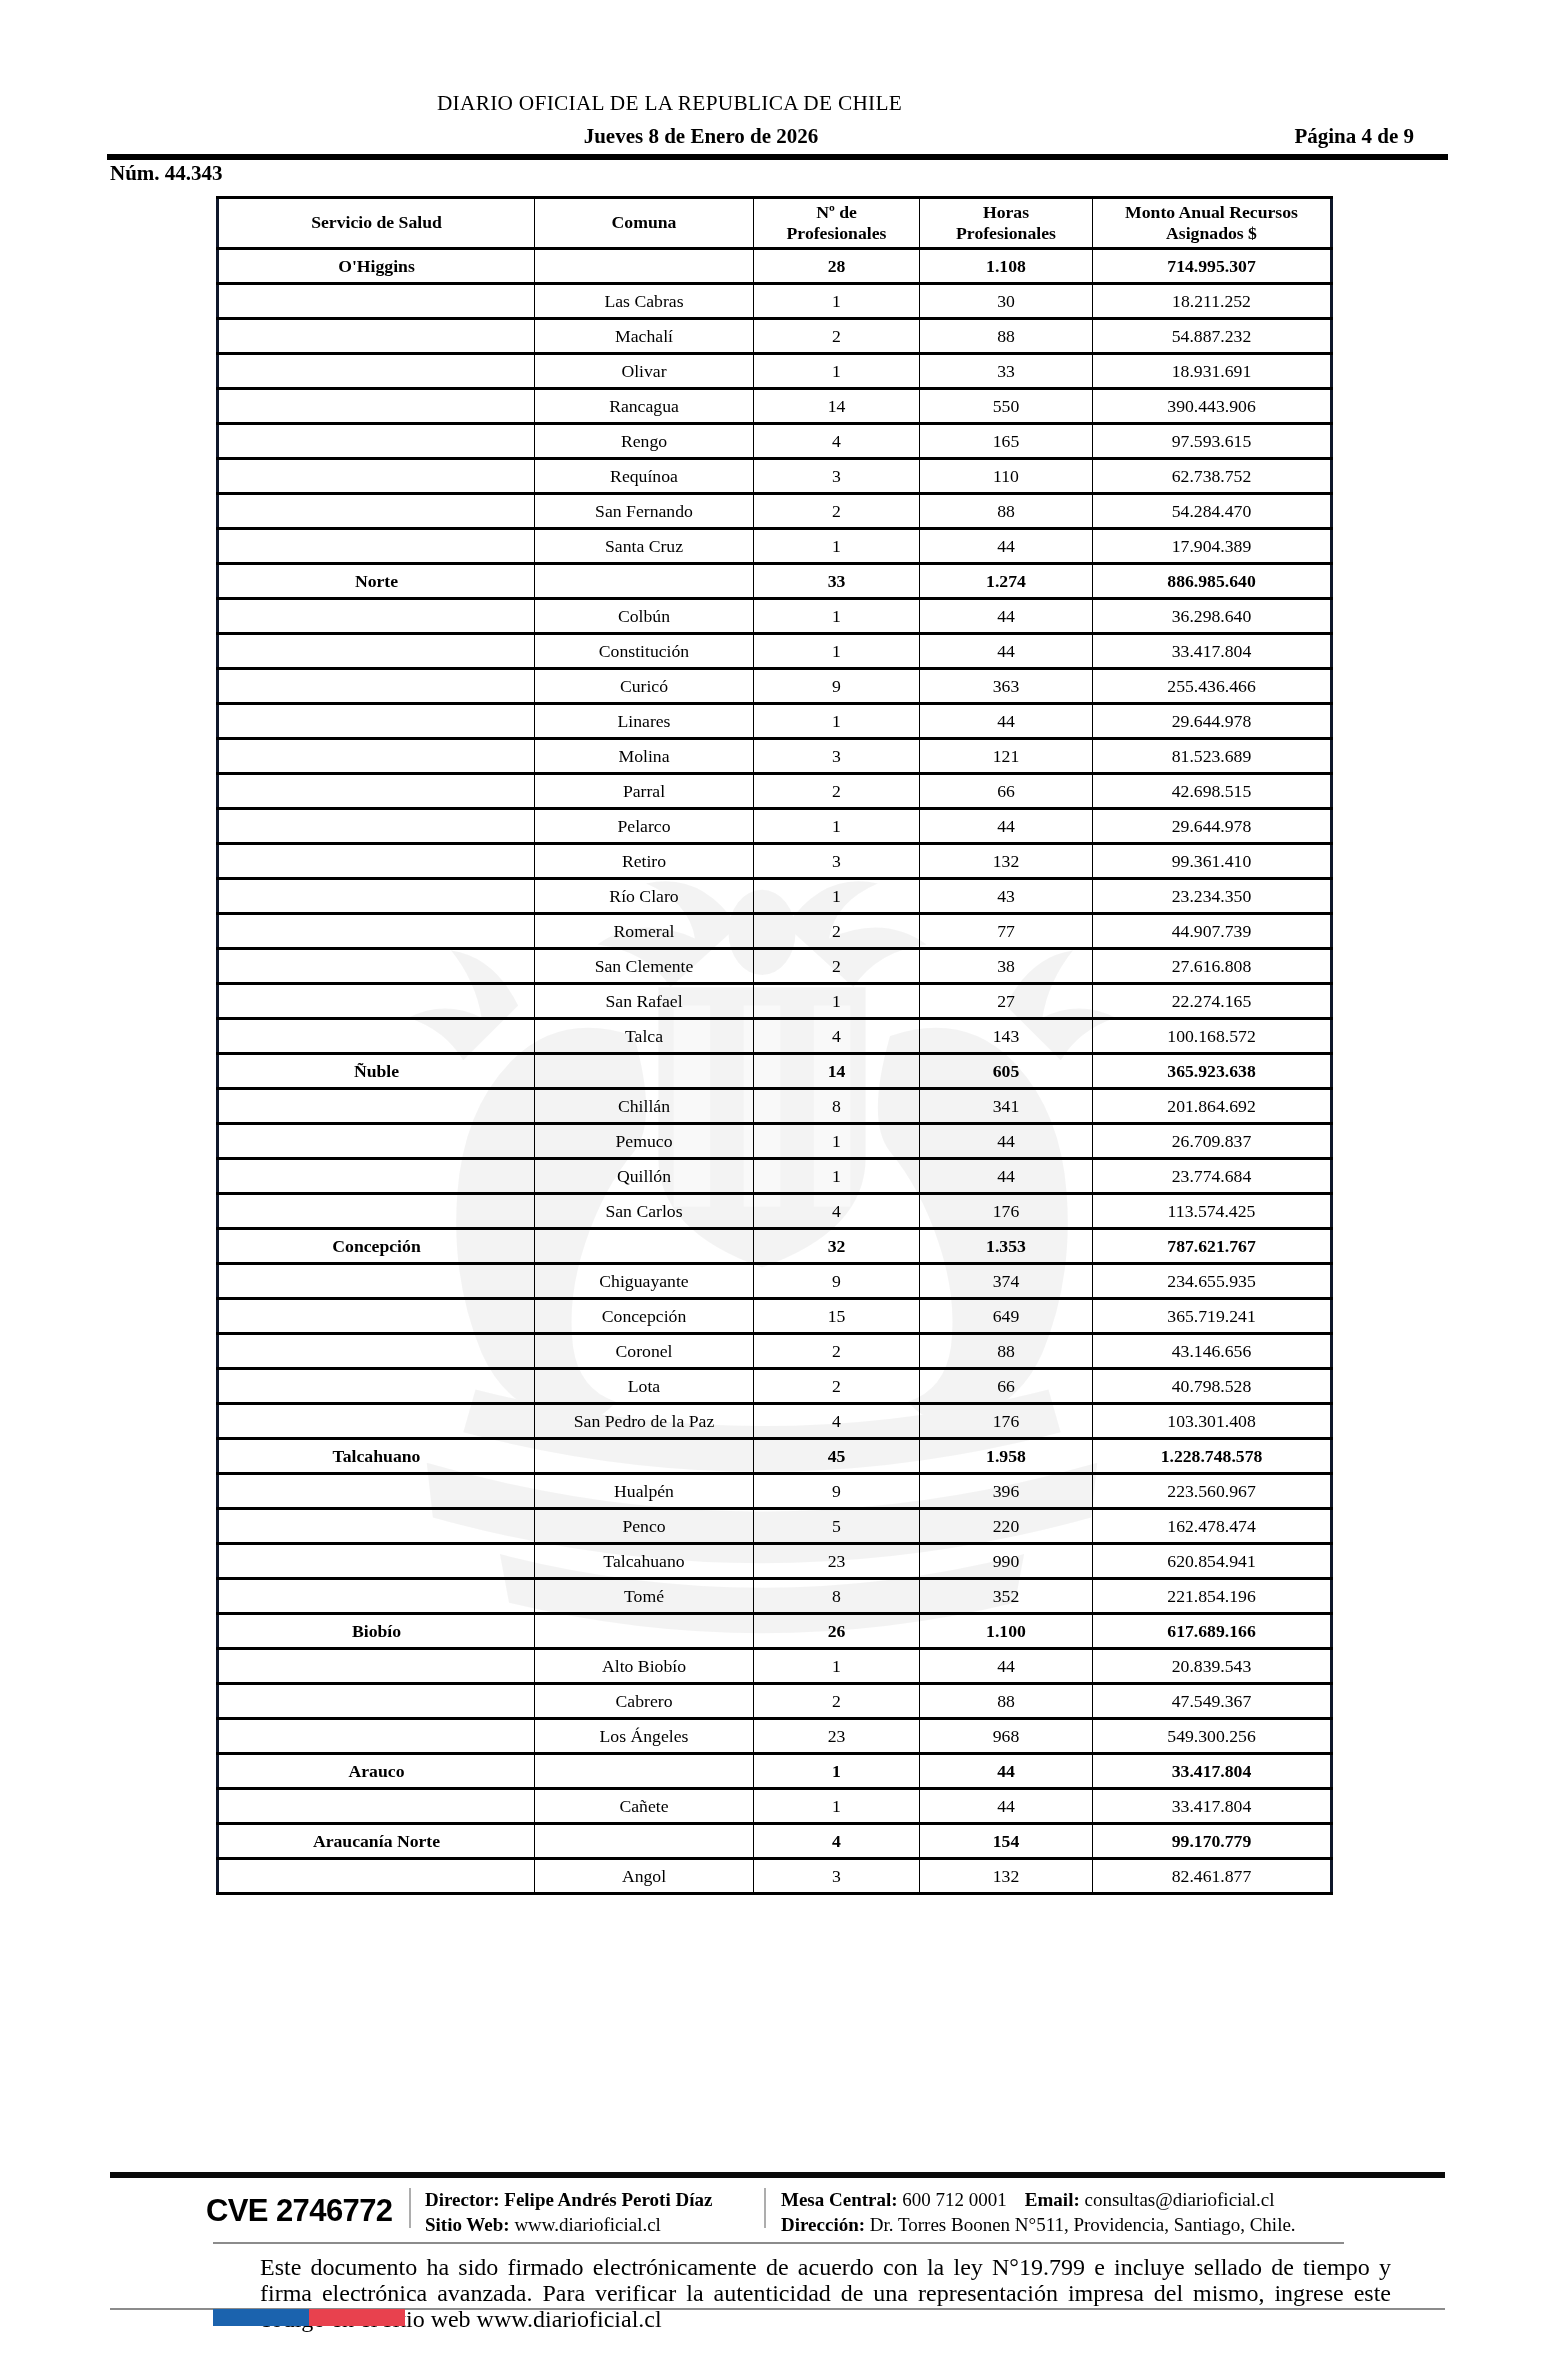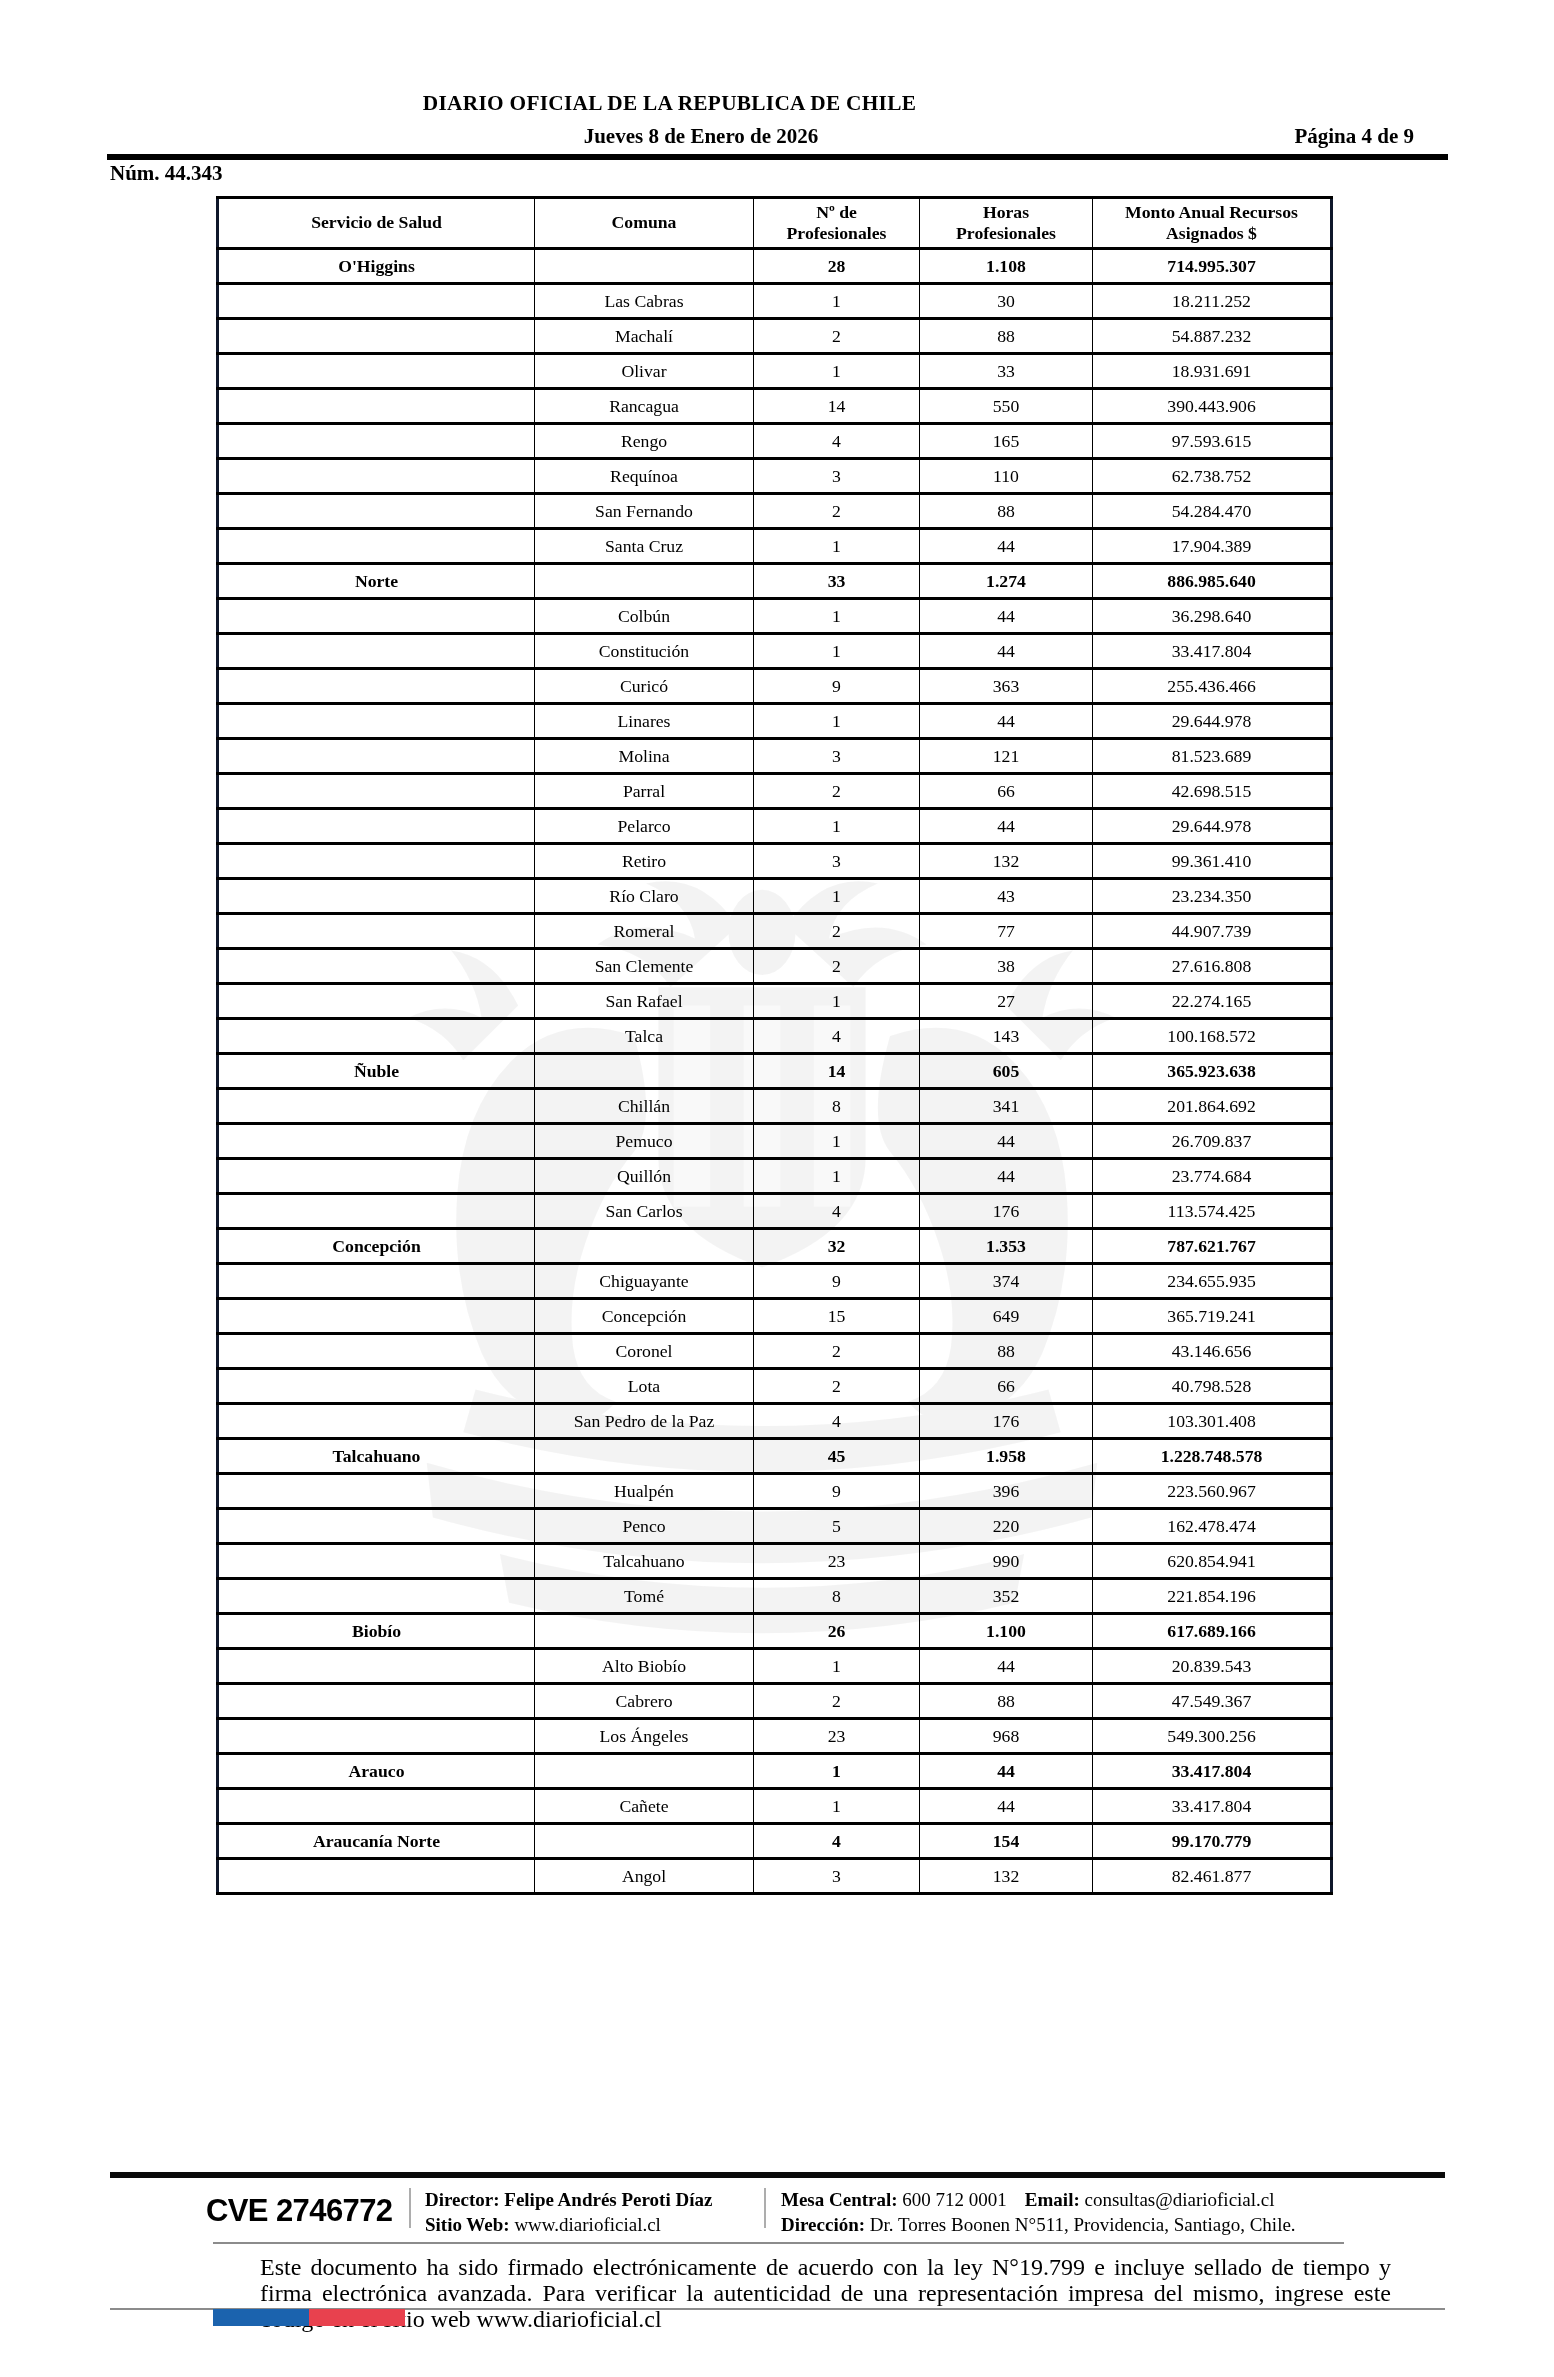--- a/index.html
+++ b/index.html
@@ -3,21 +3,21 @@
 <meta charset="utf-8">
 <style>
   * { margin:0; padding:0; box-sizing:border-box; }
   html,body { background:#ffffff; }
   body {
     width:1554px; height:2377px; position:relative; overflow:hidden;
     font-family:"Liberation Serif", serif; color:#000;
   }
   
   .hdr-title { position:absolute; top:91px; left:0; width:1339px; text-align:center;
-    font-size:21.3px; font-weight:bold; letter-spacing:0.3px; }
+    font-size:21.3px; font-weight:normal; letter-spacing:0.3px; }
   .hdr-num   { position:absolute; top:124px; left:110px; font-size:21px; font-weight:bold;margin-top:37px; }
   .hdr-date  { position:absolute; top:124px; left:0; width:1402px; text-align:center;
     font-size:21px; font-weight:bold; }
   .hdr-page  { position:absolute; top:124px; right:140px; font-size:21px; font-weight:bold; }
   .hdr-rule  { position:absolute; top:154px; left:107px; width:1341px; height:5.5px; background:#000; }
 
   
   .watermark { position:absolute; top:853px; left:317px; width:890px; height:817px;
     opacity:.055; pointer-events:none; }
 

